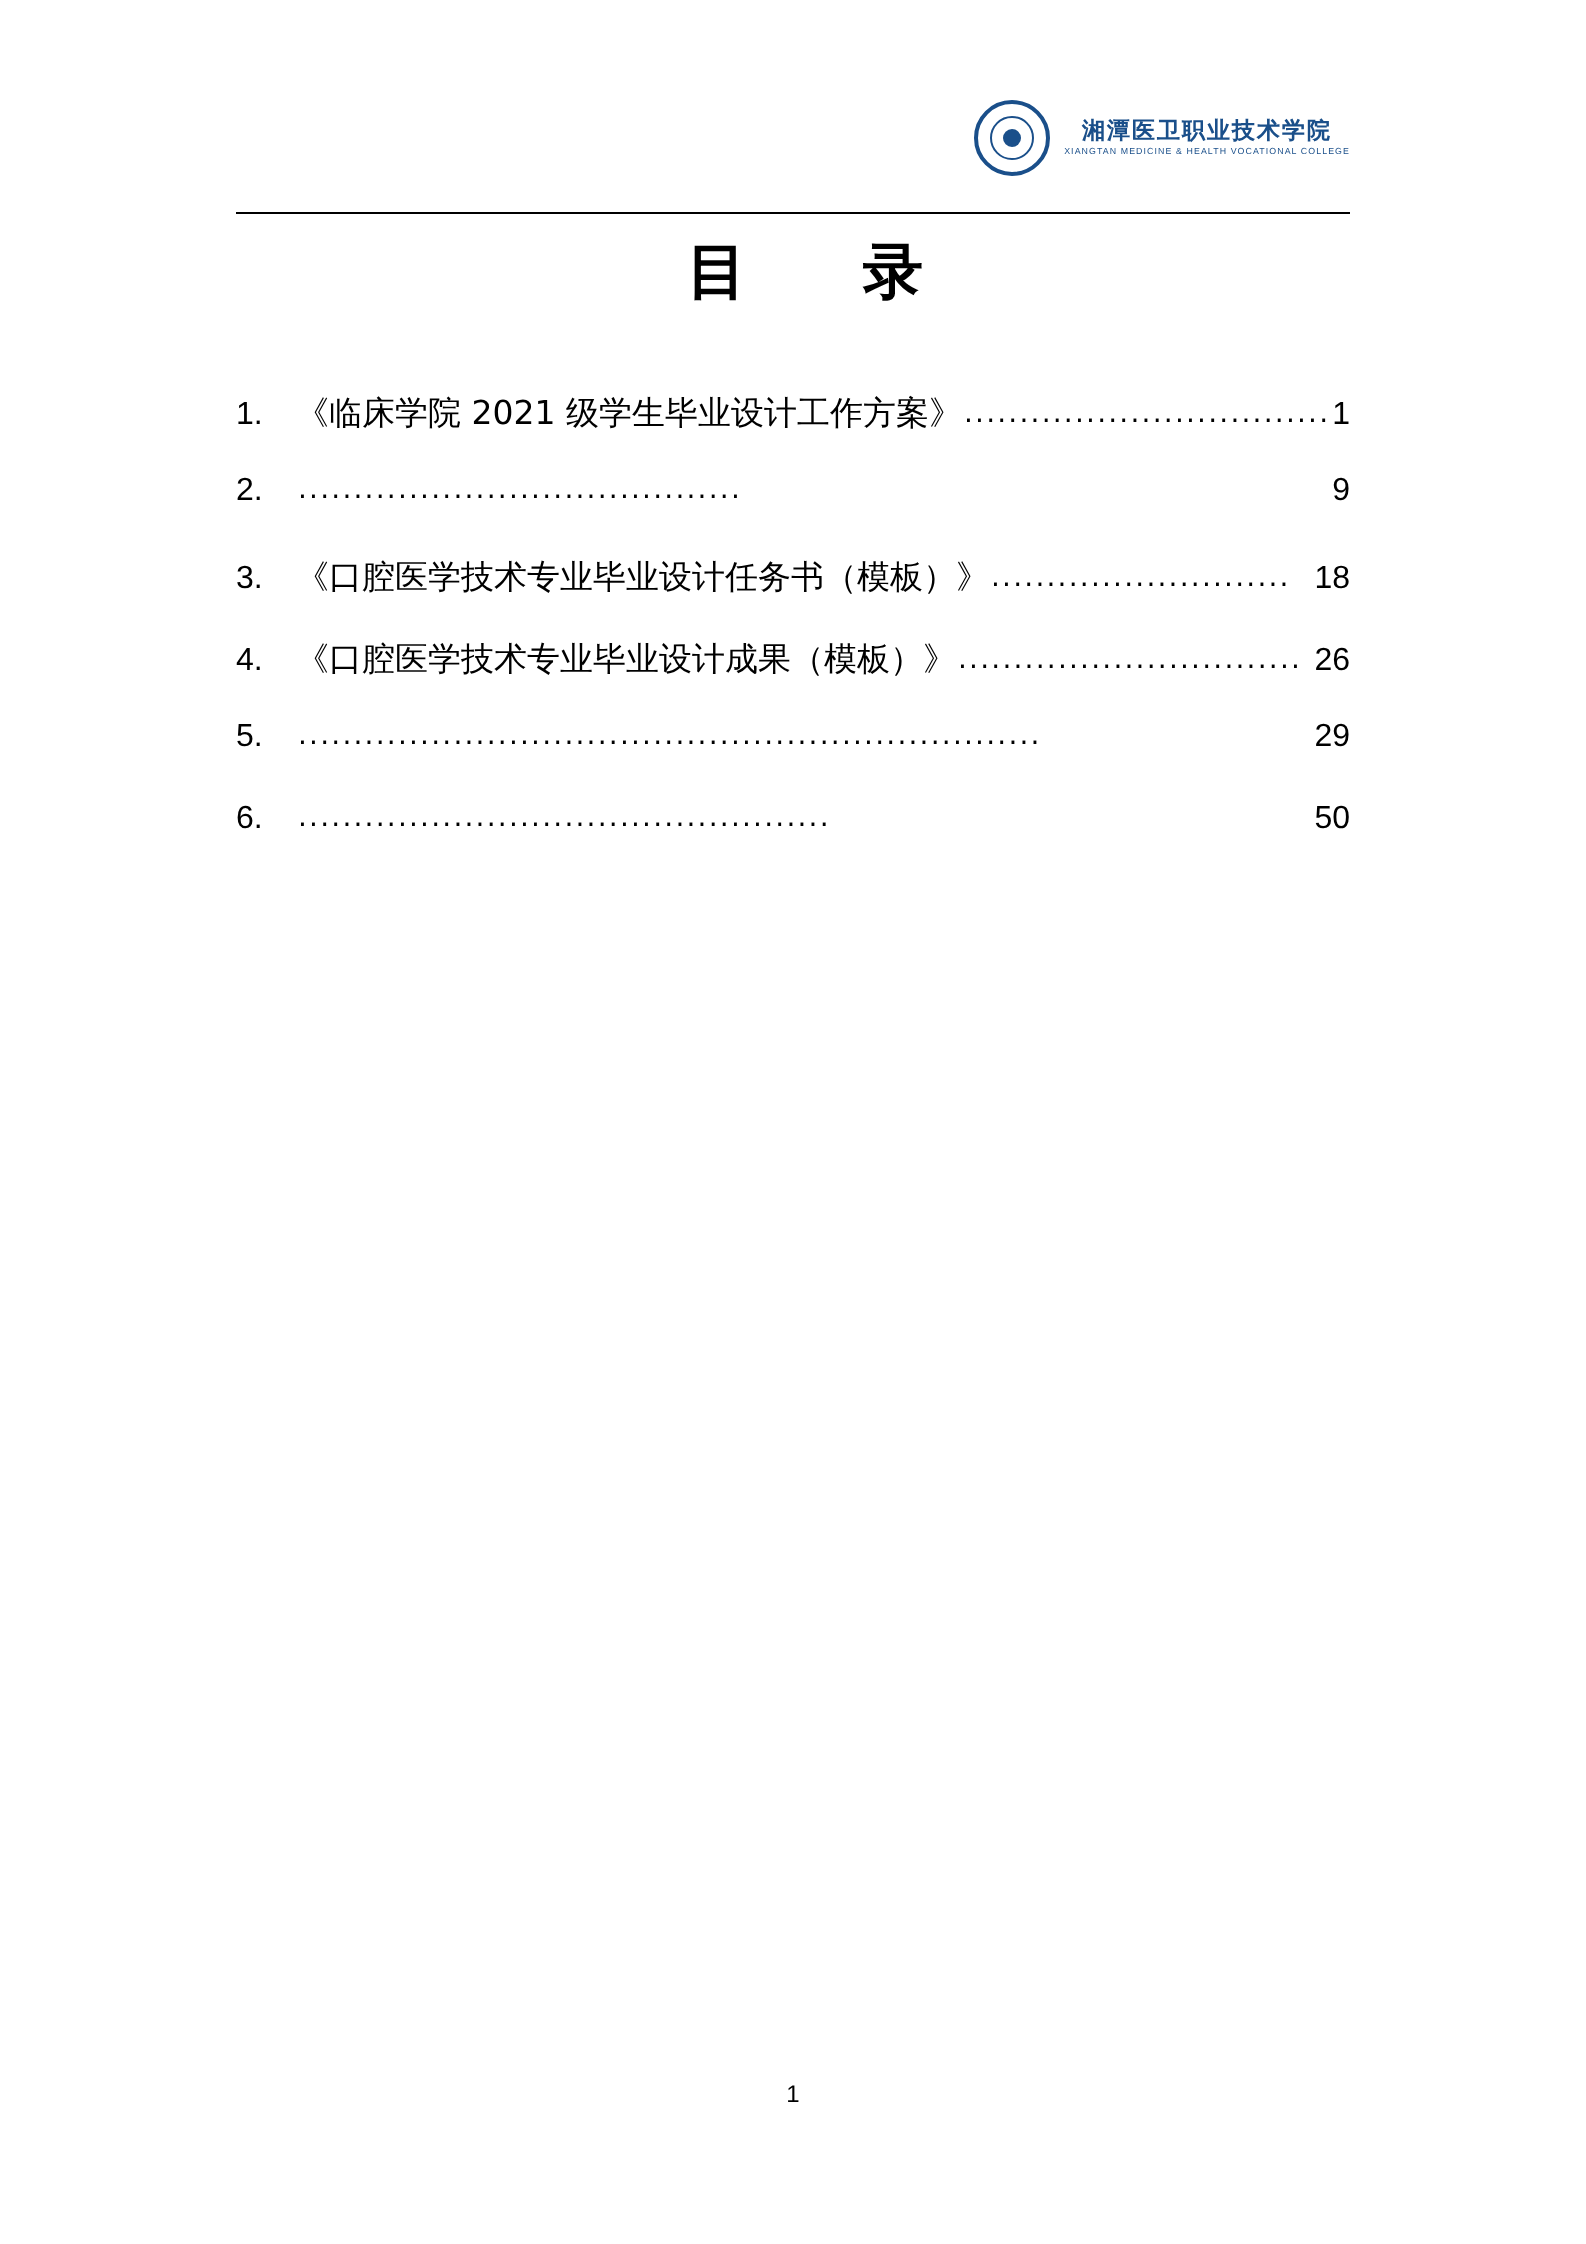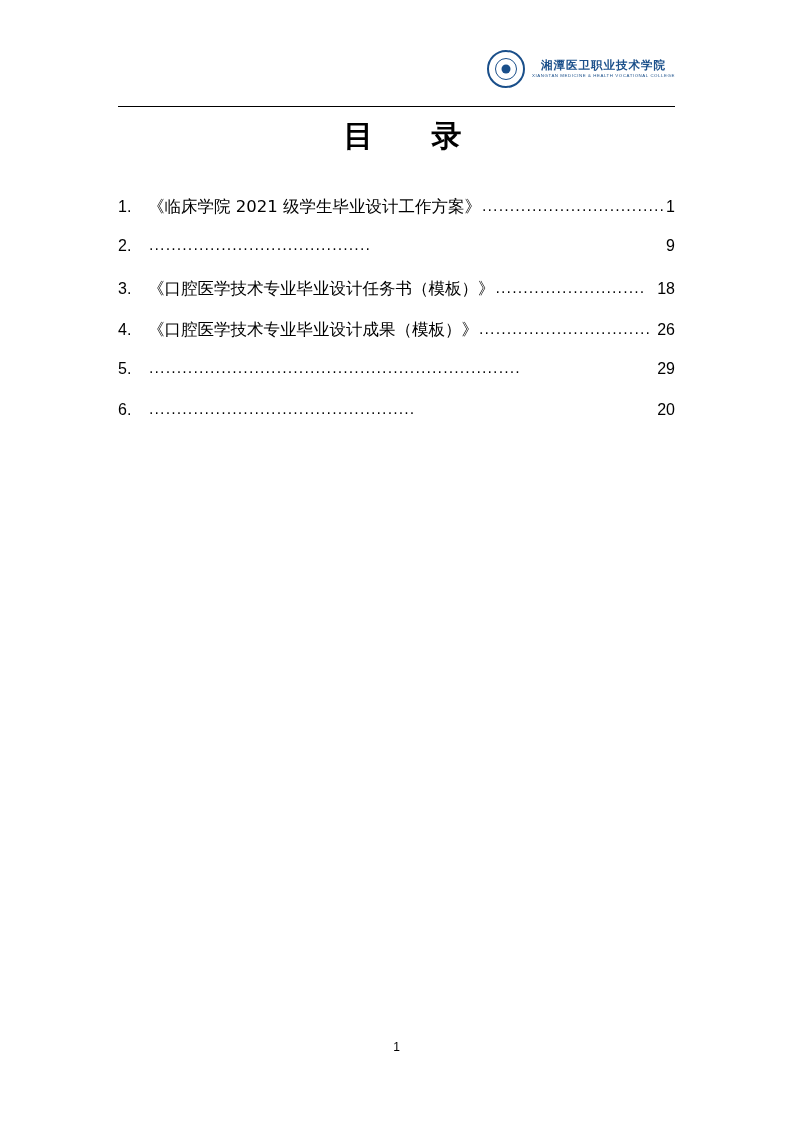--- a/index.html
+++ b/index.html
@@ -222,20 +222,20 @@
 
     <div class="toc-entry">
       <span class="toc-num">5.</span>
       <span class="toc-dots">...................................................................</span>
       <span class="toc-page">29</span>
     </div>
 
     <div class="toc-entry">
       <span class="toc-num">6.</span>
       <span class="toc-dots">................................................</span>
-      <span class="toc-page">20</span>
+      <span class="toc-page">50</span>
     </div>
 
   </div>
 
   <div class="footer">1</div>
 
 </div>
 
 </body></html>

